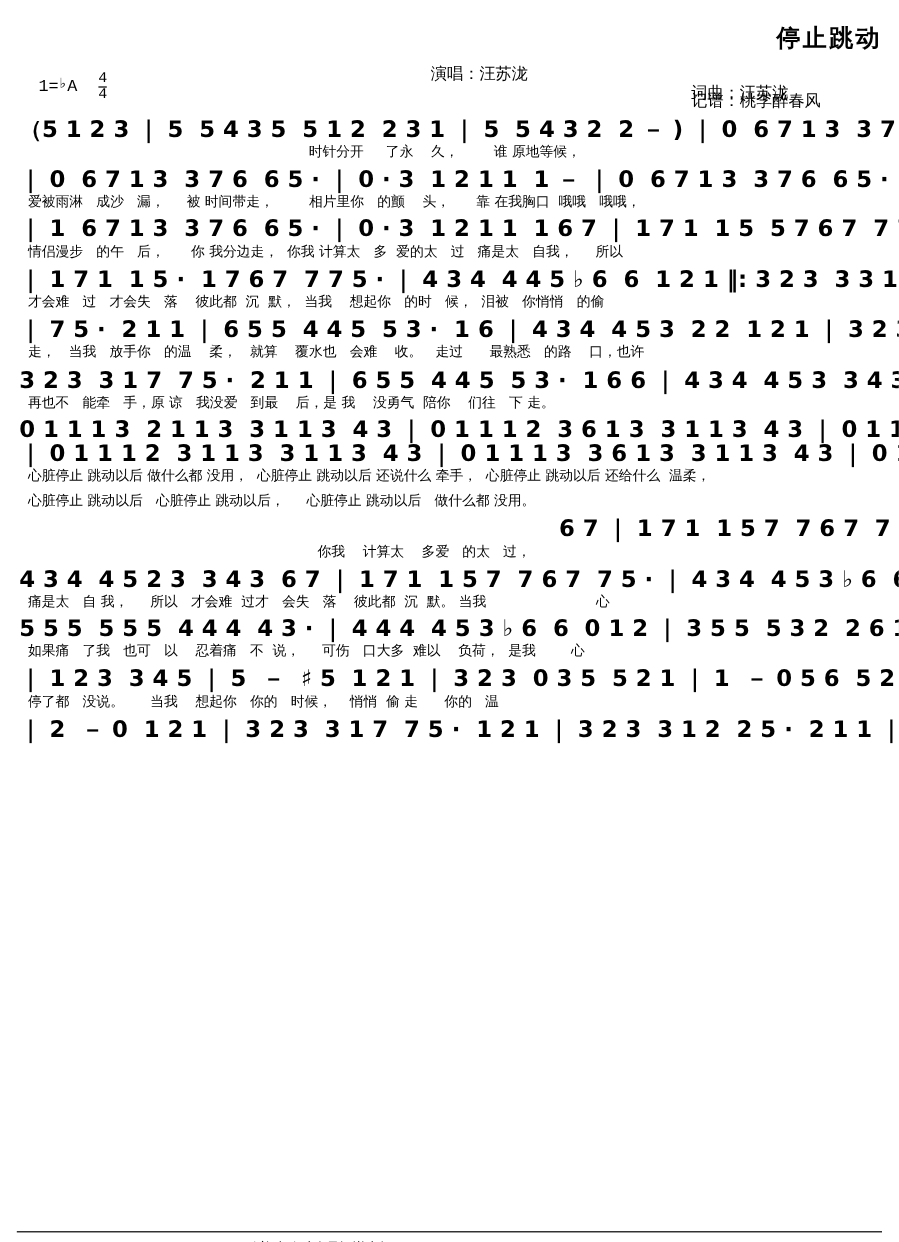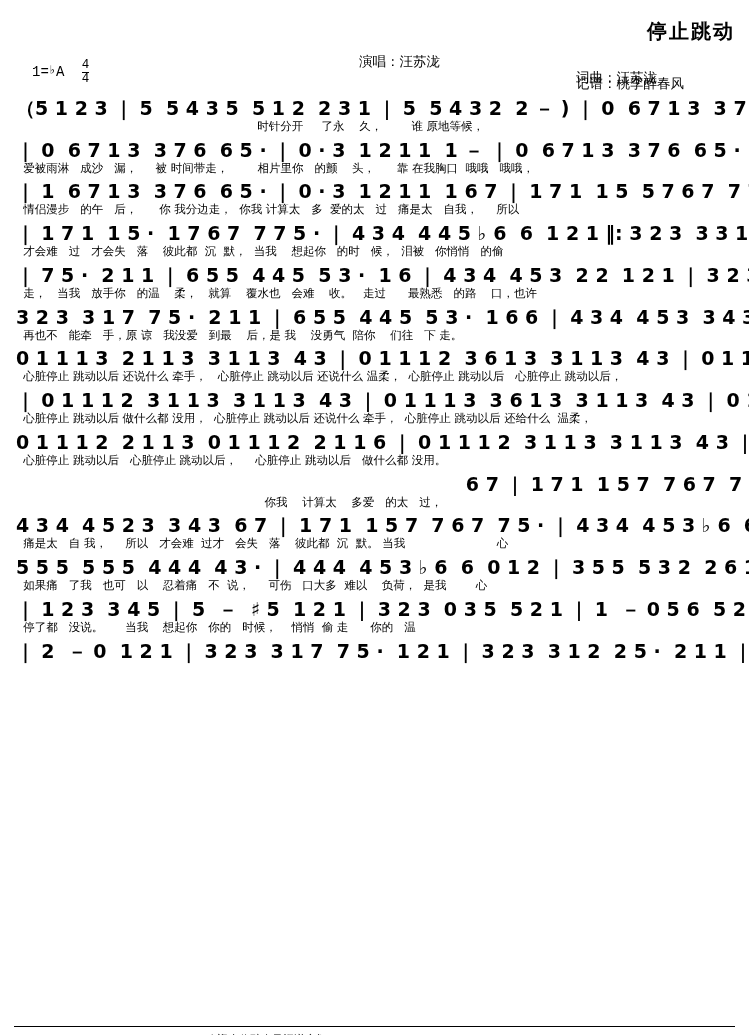--- a/index.html
+++ b/index.html
@@ -139,28 +139,26 @@
     <div class="row">
       <div class="notes">｜ 7 5 ·  2 1 1 ｜ 6 5 5  4 4 5  5 3 ·  1 6 ｜ 4 3 4  4 5 3  2 2  1 2 1 ｜ 3 2 3  3 1 7  7 5 ·  1 2 1 ｜</div>
       <div class="lyrics">  走，   当我   放手你   的温    柔，   就算    覆水也   会难    收。   走过      最熟悉   的路    口，也许</div>
     </div>
     <div class="row">
       <div class="notes">3 2 3  3 1 7  7 5 ·  2 1 1 ｜ 6 5 5  4 4 5  5 3 ·  1 6 6 ｜ 4 3 4  4 5 3  3 4 3  3 2 1 1 ｜ 2/4  1 －  ｜</div>
       <div class="lyrics">  再也不   能牵   手，原 谅   我没爱   到最    后，是 我    没勇气  陪你    们往   下 走。</div>
     </div>
     <div class="row">
       <div class="notes">0 1 1 1 3  2 1 1 3  3 1 1 3  4 3 ｜ 0 1 1 1 2  3 6 1 3  3 1 1 3  4 3 ｜ 0 1 1 1 2  2 1 1 3  0 1 1 1 2  2 1 1 6</div>
-      <div class="lyrics">  心脏停止 跳动以后 还说什么 牵手，   心脏停止 跳动以后 还说什么 温柔，  心脏停止 跳动以后   心脏停止 跳动以后，</div>
     </div>
     <div class="row">
       <div class="notes">｜ 0 1 1 1 2  3 1 1 3  3 1 1 3  4 3 ｜ 0 1 1 1 3  3 6 1 3  3 1 1 3  4 3 ｜ 0 1 1 1 2  3 6 1 3  3 7 7 3  4 3 ｜</div>
       <div class="lyrics">  心脏停止 跳动以后 做什么都 没用，  心脏停止 跳动以后 还说什么 牵手，  心脏停止 跳动以后 还给什么  温柔，</div>
     </div>
     <div class="row">
-      <div class="notes">0 1 1 1 2  2 1 1 3  0 1 1 1 2  2 1 1 6 ｜ 0 1 1 1 2  3 1 1 3  3 1 1 3  4 3 ｜</div>
       <div class="lyrics">  心脏停止 跳动以后   心脏停止 跳动以后，     心脏停止 跳动以后   做什么都 没用。</div>
     </div>
     <div class="row">
       <div class="notes">                                                                    6 7 ｜ 1 7 1  1 5 7  7 6 7  7 5 · ｜</div>
       <div class="lyrics">                                                                    你我    计算太    多爱   的太   过，</div>
     </div>
     <div class="row">
       <div class="notes">4 3 4  4 5 2 3  3 4 3  6 7 ｜ 1 7 1  1 5 7  7 6 7  7 5 · ｜ 4 3 4  4 5 3 ♭ 6  6  1 2 1 :‖ 1  －  0  0 · 5 ｜</div>
       <div class="lyrics">  痛是太   自 我，     所以   才会难  过才   会失   落    彼此都  沉  默。 当我                         心</div>
     </div>

